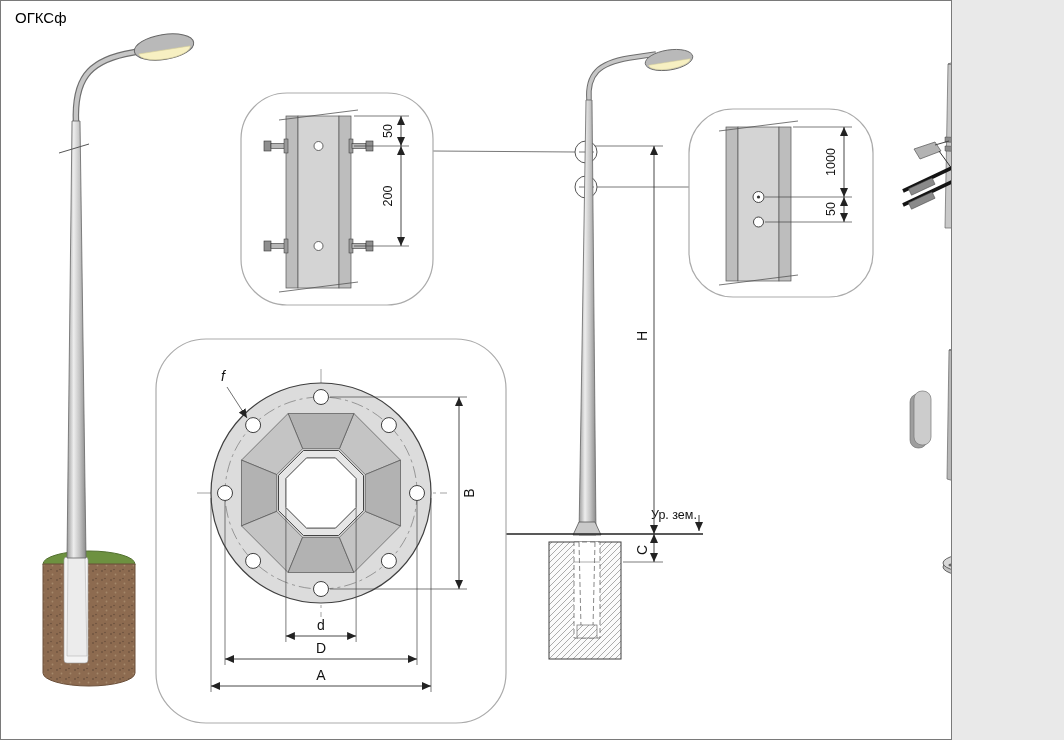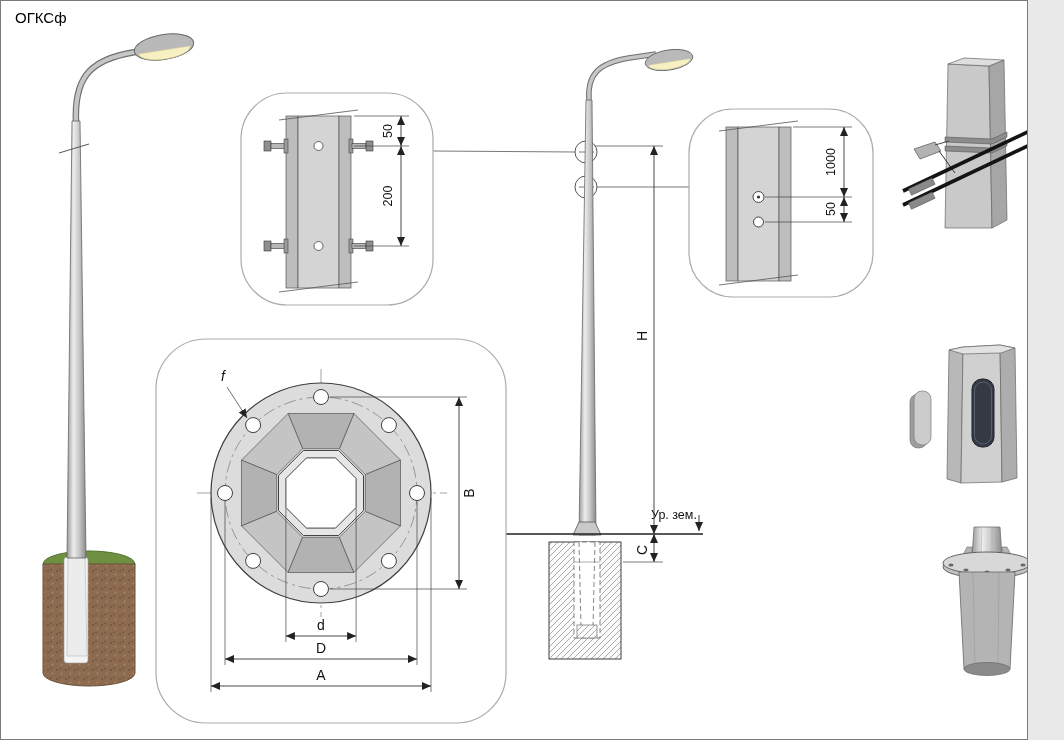--- a/index.html
+++ b/index.html
@@ -1,18 +1,18 @@
 <!DOCTYPE html>
 <html><head>
 <meta charset="utf-8">
 <style>
   * { margin:0; padding:0; box-sizing:border-box; }
   body { background:#e9e9e9; }
   .canvas {
-    position:relative; width:1028px; height:740px;
+    position:relative; width:952px; height:740px;
     background:#ffffff; border:1px solid #7a7a7a; overflow:hidden;
     font-family:"Liberation Sans", sans-serif;
   }
   .canvas svg { position:absolute; left:0; top:0; }
   svg text { font-family:"Liberation Sans", sans-serif; fill:#111; }
   .dim  { font-size:12.5px; }
   .dimL { font-size:14px; }
   .dimI { font-size:14px; font-style:italic; }
   .ttl  { font-size:15px; fill:#000; }
 </style>

